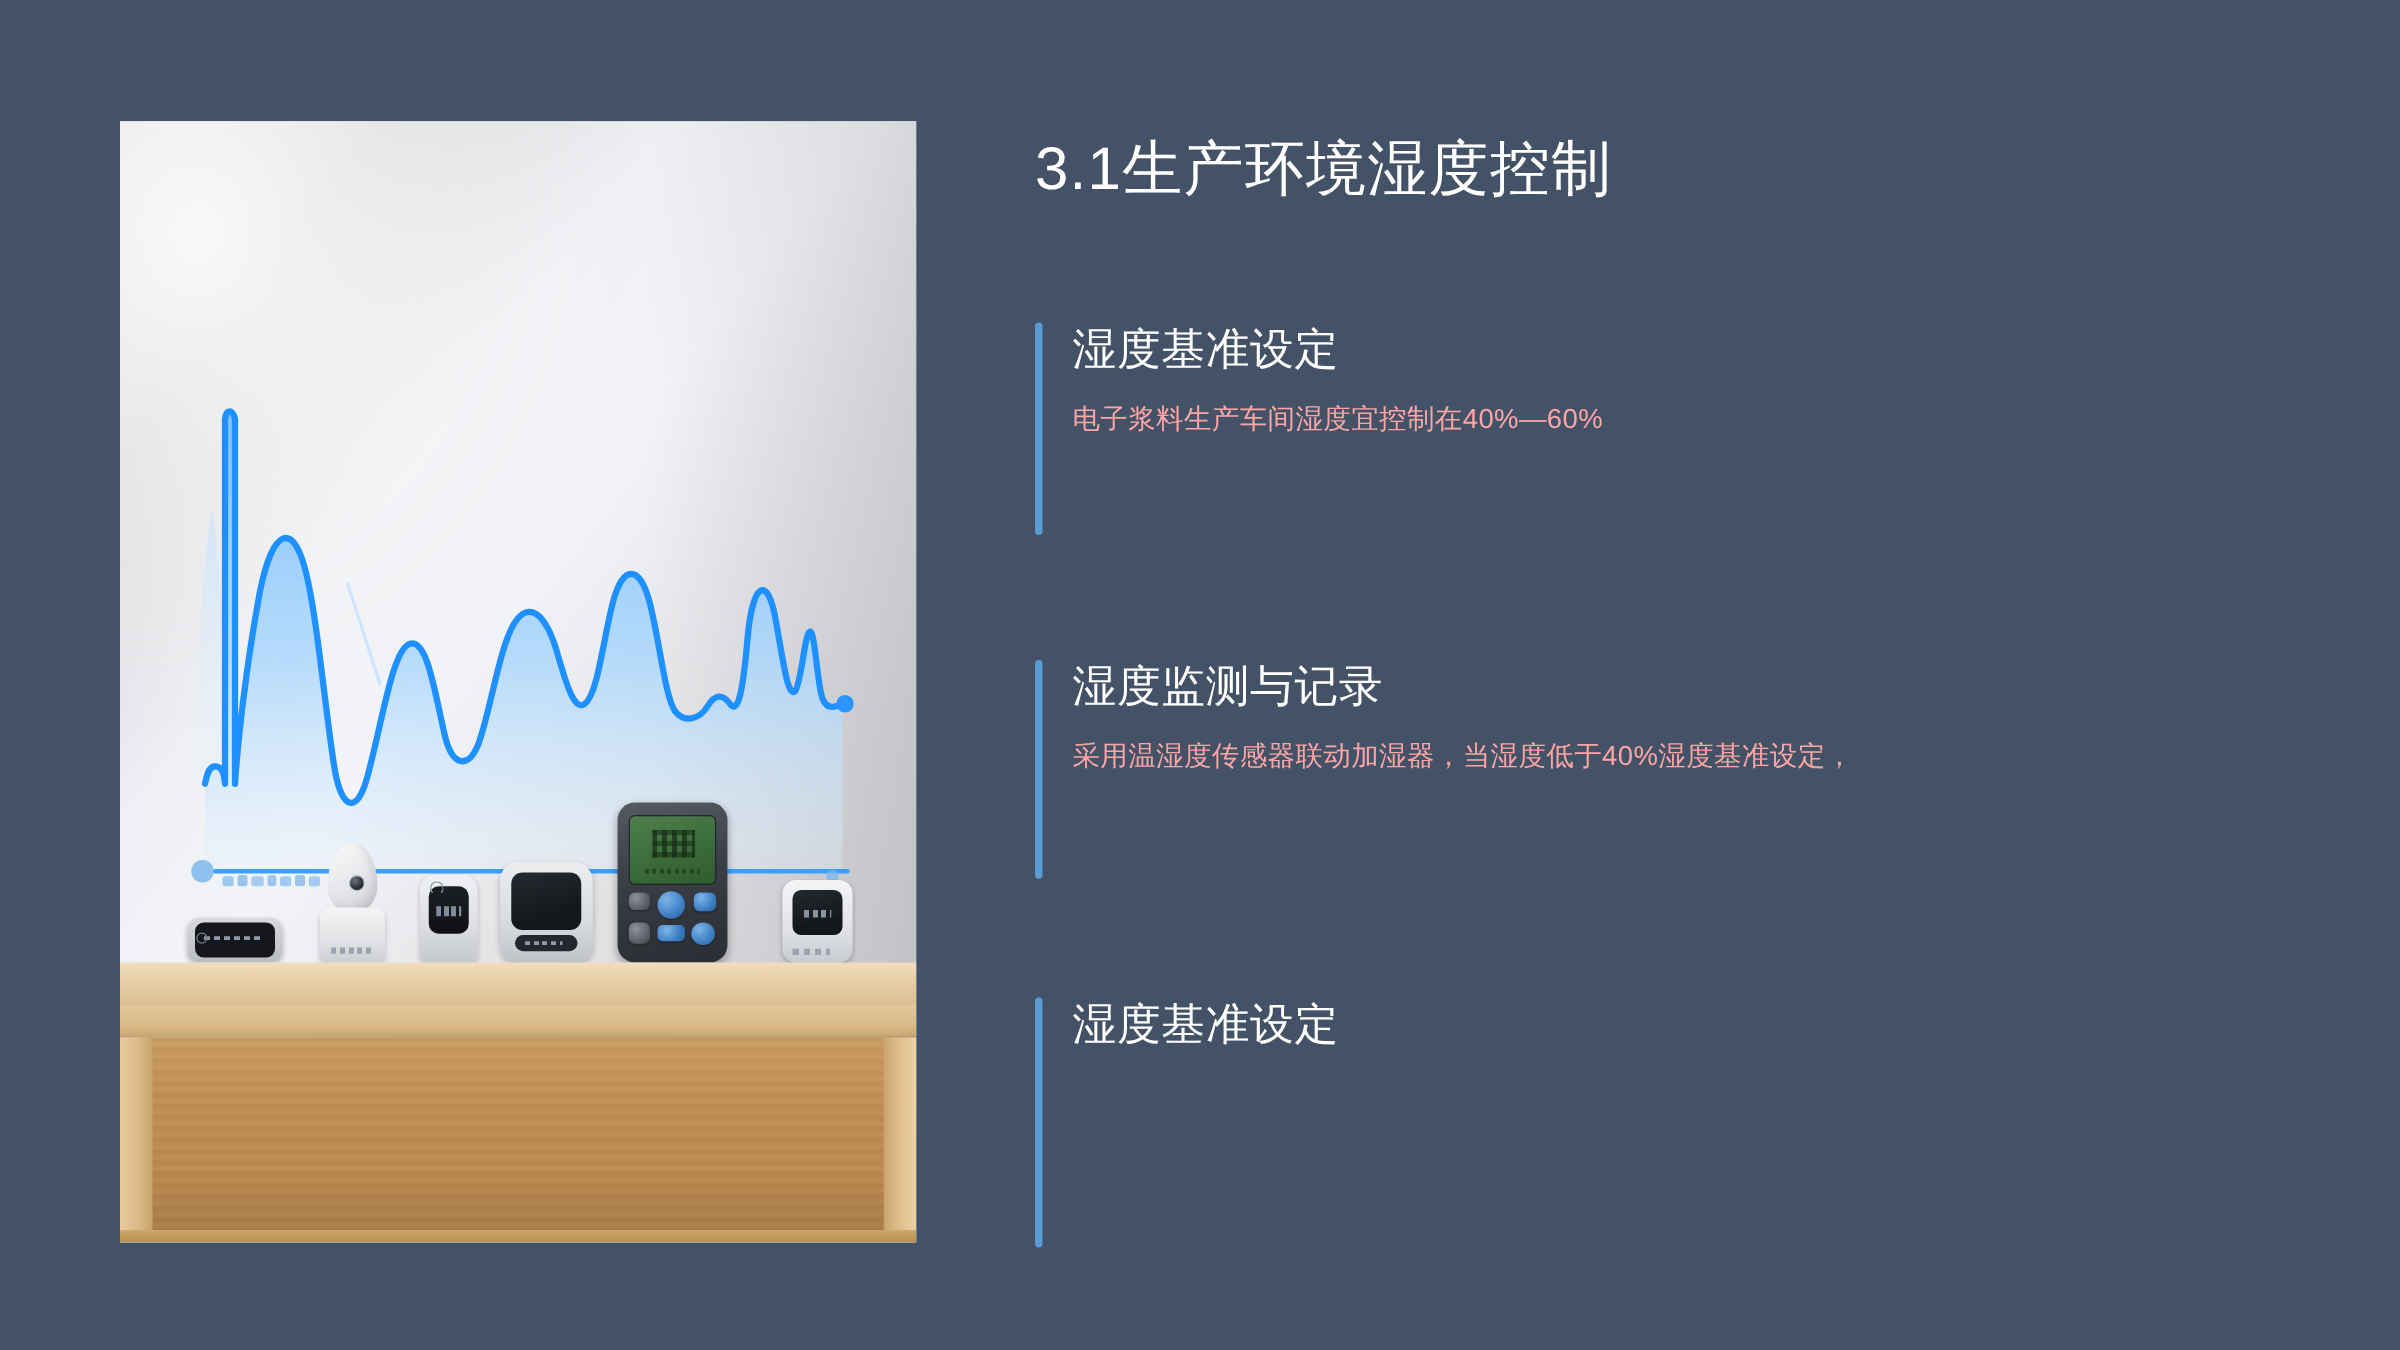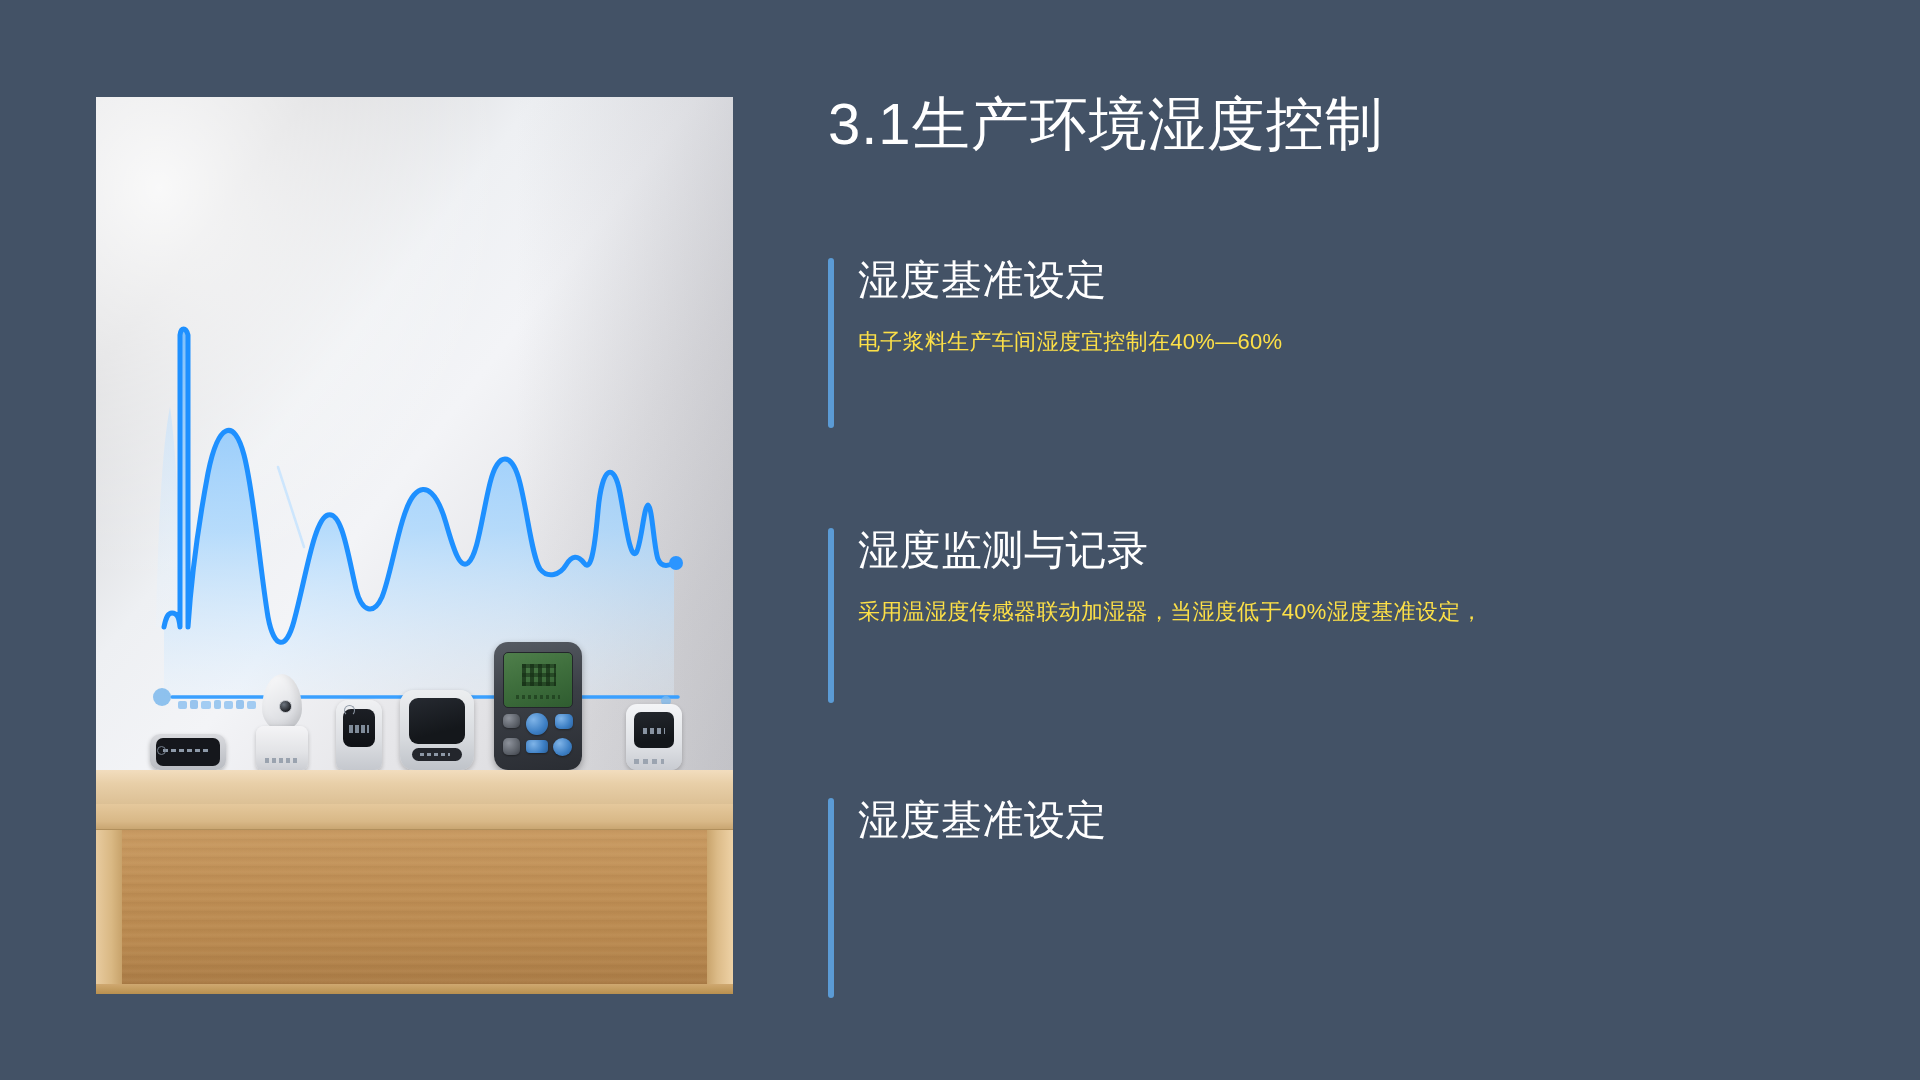--- a/index.html
+++ b/index.html
@@ -170,37 +170,37 @@
   .dev6 .foot{ position:absolute; left:8px; bottom:6px; width:30px; height:5px;
     background:repeating-linear-gradient(90deg,#9ba4b0 0 5px, transparent 5px 9px); }
 
   
   .content{
     position:absolute;
     left:828px; top:0;
     width:1060px; height:1080px;
   }
   .page-title{
-    position:absolute; left:0; top:92px;
-    font-size:58px; font-weight:400; color:#ffffff;
+    position:absolute; left:0; top:110px;
+    font-size:48px; font-weight:400; color:#ffffff;
     letter-spacing:1px; line-height:1.1; white-space:nowrap;
   }
 
   .section{ position:absolute; left:0; width:1000px; padding-left:30px; }
   .section .bar{
     position:absolute; left:0; top:0; bottom:0; width:6px;
     background:#5b9bd5; border-radius:3px;
   }
   .sec-head{
-    font-size:41px; font-weight:400; color:#ffffff;
-    line-height:1.25; letter-spacing:.5px; white-space:nowrap;font-family:Liberation Mono, monospace;
+    font-size:35px; font-weight:400; color:#ffffff;
+    line-height:1.25; letter-spacing:.5px; white-space:nowrap;
   }
   .sec-body{
     margin-top:16px;
-    font-size:22px; font-weight:400; color:#fde047;
+    font-size:22px; font-weight:400; color:#fca5a5;
     line-height:1.55; letter-spacing:.3px;
   }
   .sec1{ top:258px; height:170px; }
   .sec2{ top:528px; height:175px; }
   .sec3{ top:798px; height:200px; }
   .sec3 .sec-body{ max-width:800px; }
 </style>
 </head>
 <body>
 

